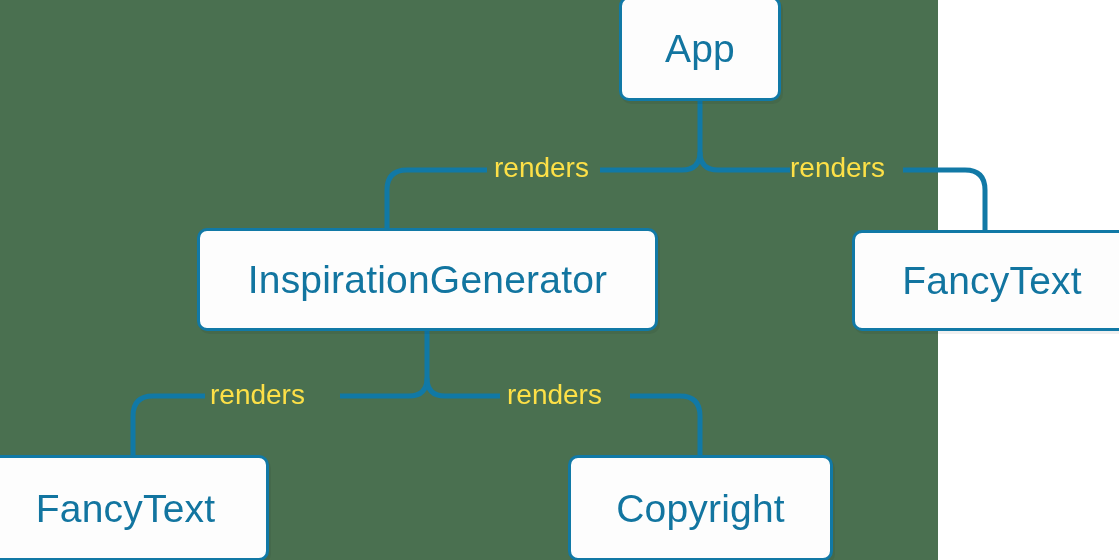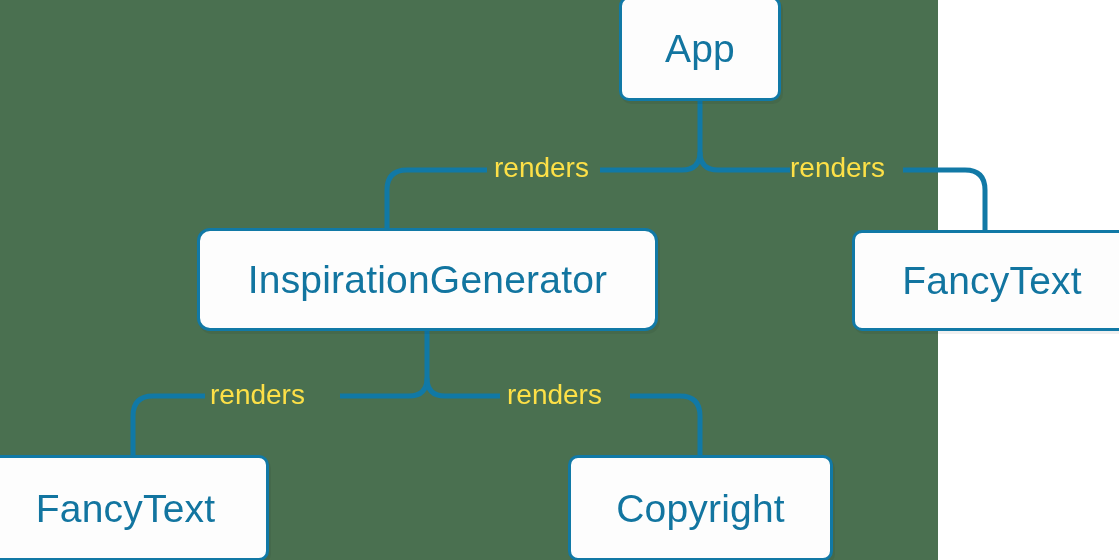--- a/index.html
+++ b/index.html
@@ -43,21 +43,21 @@
     z-index: 2;
   }
   .node-label {
     white-space: nowrap;
     line-height: 1;
   }
   
   #node-app       { left: 619px; top: -4px;  width: 162px; height: 105px; }
   #node-app .node-label { font-size: 39px; }
 
-  #node-inspiration { left: 197px; top: 228px; width: 461px; height: 103px; border-radius: 13px; }
+  #node-inspiration { left: 197px; top: 228px; width: 461px; height: 103px; }
   #node-inspiration .node-label { font-size: 39px; }
 
   #node-fancytext-right { left: 852px; top: 230px; width: 280px; height: 101px; border-radius: 10px; }
   #node-fancytext-right .node-label { font-size: 39px; }
 
   #node-fancytext-left { left: -18px; top: 455px; width: 287px; height: 106px; }
   #node-fancytext-left .node-label { font-size: 39px; }
 
   #node-copyright { left: 568px; top: 455px; width: 265px; height: 106px; }
   #node-copyright .node-label { font-size: 39px; }

